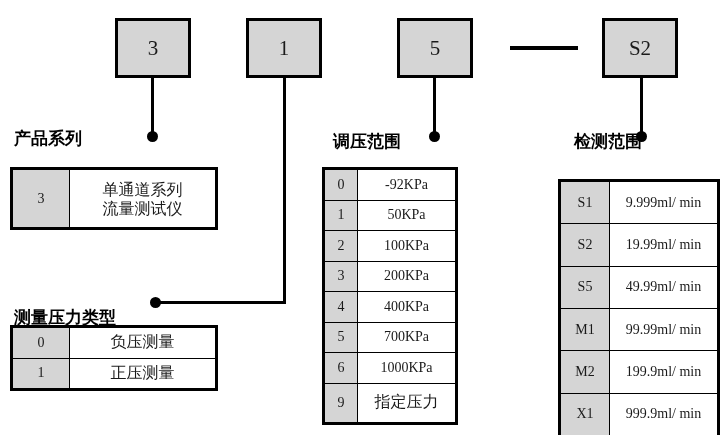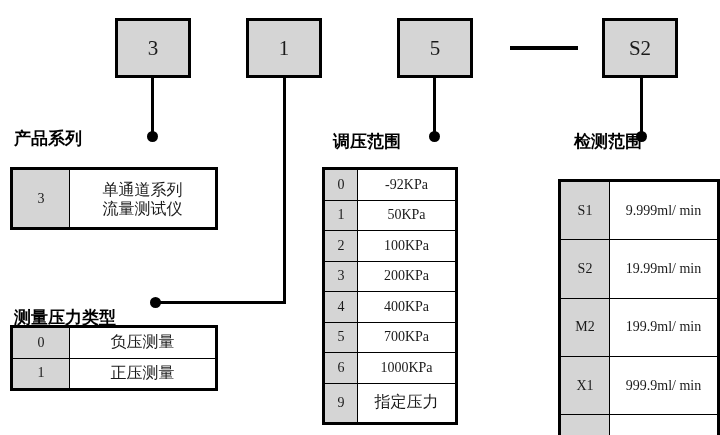--- a/index.html
+++ b/index.html
@@ -216,20 +216,28 @@
       <tbody>
           <tr>
         <td class="code" style="width:48px;">S1</td>
         <td class="val">9.999ml/ min</td>
       </tr>
       <tr>
         <td class="code">S2</td>
         <td class="val">19.99ml/ min</td>
       </tr>
       <tr>
+        <td class="code">S5</td>
+        <td class="val">49.99ml/ min</td>
+      </tr>
+      <tr>
+        <td class="code">M1</td>
+        <td class="val">99.99ml/ min</td>
+      </tr>
+      <tr>
         <td class="code">M2</td>
         <td class="val">199.9ml/ min</td>
       </tr>
       <tr>
         <td class="code">X1</td>
         <td class="val">999.9ml/ min</td>
       </tr>
       <tr>
         <td class="code">XX</td>
         <td class="val cjk">流量测试仪</td>

